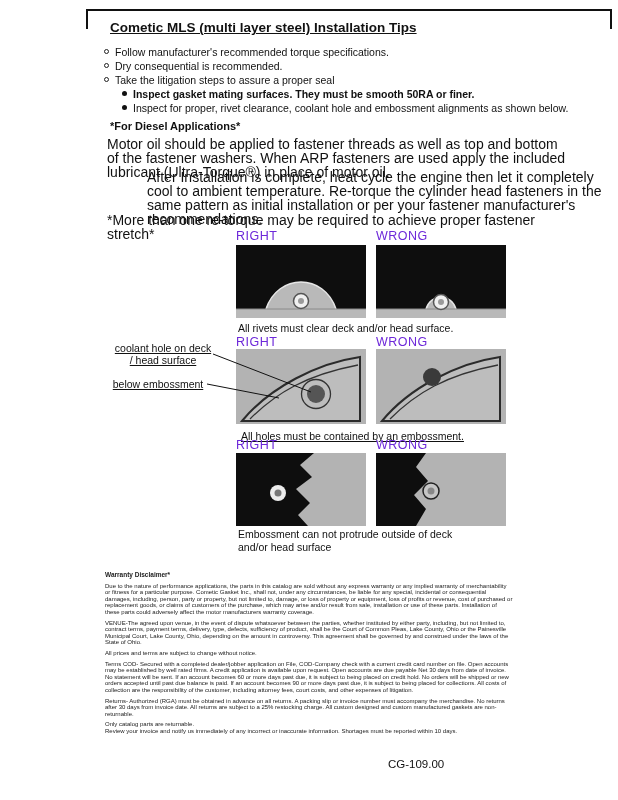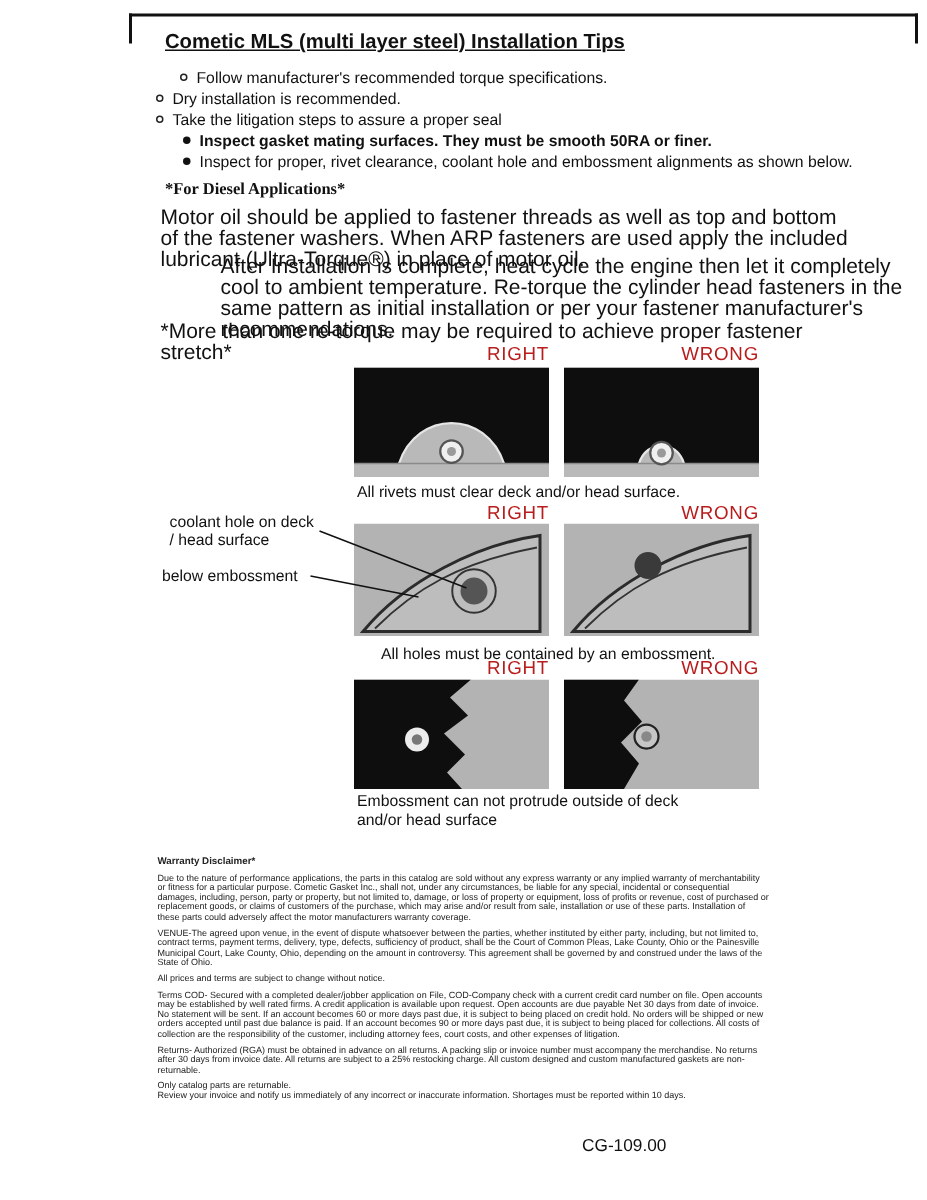--- a/index.html
+++ b/index.html
@@ -8,50 +8,50 @@
     position:relative;
     background:#ffffff;
     font-family:"Liberation Sans", sans-serif;
     color:#111;
     overflow:hidden;
   }
   .abs { position:absolute; }
   .frame { background:#111; }
   .title { font-size:13.5px; font-weight:bold; text-decoration:underline; white-space:nowrap; }
   .body-par { font-size:14px; line-height:14px; width:465px; }
-  .heading { font-size:11px; font-weight:bold;font-family:Liberation Serif, serif; }
+  .heading { font-size:11px; font-weight:bold; }
   .bullet-line { display:flex; align-items:flex-start; gap:6px; font-size:10.5px; line-height:13px; white-space:nowrap; }
   .marker-circle { width:5px; height:5px; border:1px solid #222; border-radius:50%; margin-top:3px; flex:none; }
   .marker-dot { width:5px; height:5px; background:#111; border-radius:50%; margin-top:3px; flex:none; }
-  .dir-header { width:130px; text-align:right; font-size:12.5px; letter-spacing:0.5px; color:#b91c1c; }
+  .dir-header { width:130px; text-align:left; font-size:12.5px; letter-spacing:0.5px; color:#6d28d9; }
   .caption { font-size:10.5px; line-height:13px; color:#111; }
   .panel { display:block; }
-  .ptr-label { font-size:10.5px; line-height:12px; text-align:left; color:#111; }
+  .ptr-label { font-size:10.5px; line-height:12px; text-align:center; color:#111;text-decoration:underline; }
   .warranty { width:408px; font-size:6px; line-height:6.6px; color:#222; }
   .warranty .w-head { font-size:6.5px; font-weight:bold; margin-bottom:4px; }
   .warranty .w-par { margin-bottom:4px; }
   .footer-code { font-size:11.5px; color:#111; }
   svg { display:block; }
 </style>
 </head>
 <body>
 
 <div class="abs frame" style="left:86px; top:9px; width:526px; height:2px;"></div>
 <div class="abs frame" style="left:86px; top:9px; width:2px; height:20px;"></div>
 <div class="abs frame" style="left:610px; top:9px; width:2px; height:20px;"></div>
 
 <div class="abs title" style="left:110px; top:20px;">Cometic MLS (multi layer steel) Installation Tips</div>
 
-<div class="abs bullet-line" style="left:120px; top:46px;">
+<div class="abs bullet-line" style="left:104px; top:46px;">
   <span class="marker-circle"></span>
   <span>Follow manufacturer's recommended torque specifications.</span>
 </div>
 <div class="abs bullet-line" style="left:104px; top:60px;">
   <span class="marker-circle"></span>
-  <span>Dry installation is recommended.</span>
+  <span>Dry consequential is recommended.</span>
 </div>
 <div class="abs bullet-line" style="left:104px; top:74px;">
   <span class="marker-circle"></span>
   <span>Take the litigation steps to assure a proper seal</span>
 </div>
 <div class="abs bullet-line" style="left:122px; top:88px;font-weight:bold;">
   <span class="marker-dot"></span>
   <span>Inspect gasket mating surfaces.  They must be smooth 50RA or finer.</span>
 </div>
 <div class="abs bullet-line" style="left:122px; top:102px;">
@@ -111,21 +111,21 @@
     <path d="M14,70 C40,44 70,26 122,16" fill="none" stroke="#333" stroke-width="1.3"></path>
     <circle cx="56" cy="28" r="9" fill="#3a3a3a"></circle>
   </svg>
 </div>
 
 <svg class="abs" style="left:203px; top:346px; pointer-events:none; z-index:5;" width="115" height="62" viewBox="0 0 115 62">
   <line x1="10" y1="8" x2="108" y2="46" stroke="#111" stroke-width="1"></line>
   <line x1="4" y1="38" x2="76" y2="52" stroke="#111" stroke-width="1"></line>
 </svg>
 
-<div class="abs caption" style="left:254px; top:430px;">All holes must be contained by an embossment.</div>
+<div class="abs caption" style="left:241px; top:430px;text-decoration:underline;">All holes must be contained by an embossment.</div>
 
 <div class="abs dir-header" style="left:236px; top:438px;">RIGHT</div>
 <div class="abs dir-header" style="left:376px; top:438px;">WRONG</div>
 
 <div class="abs" style="left:236px; top:453px;">
   <svg class="panel" width="130" height="73" viewBox="0 0 130 73">
     <rect width="130" height="73" fill="#b3b3b3"></rect>
     <path d="M0,0 H78 L64,12 L76,24 L60,36 L74,50 L62,62 L72,73 H0 Z" fill="#0e0e0e"></path>
     <circle cx="42" cy="40" r="8" fill="#ececec"></circle>
     <circle cx="42" cy="40" r="3.5" fill="#777"></circle>

